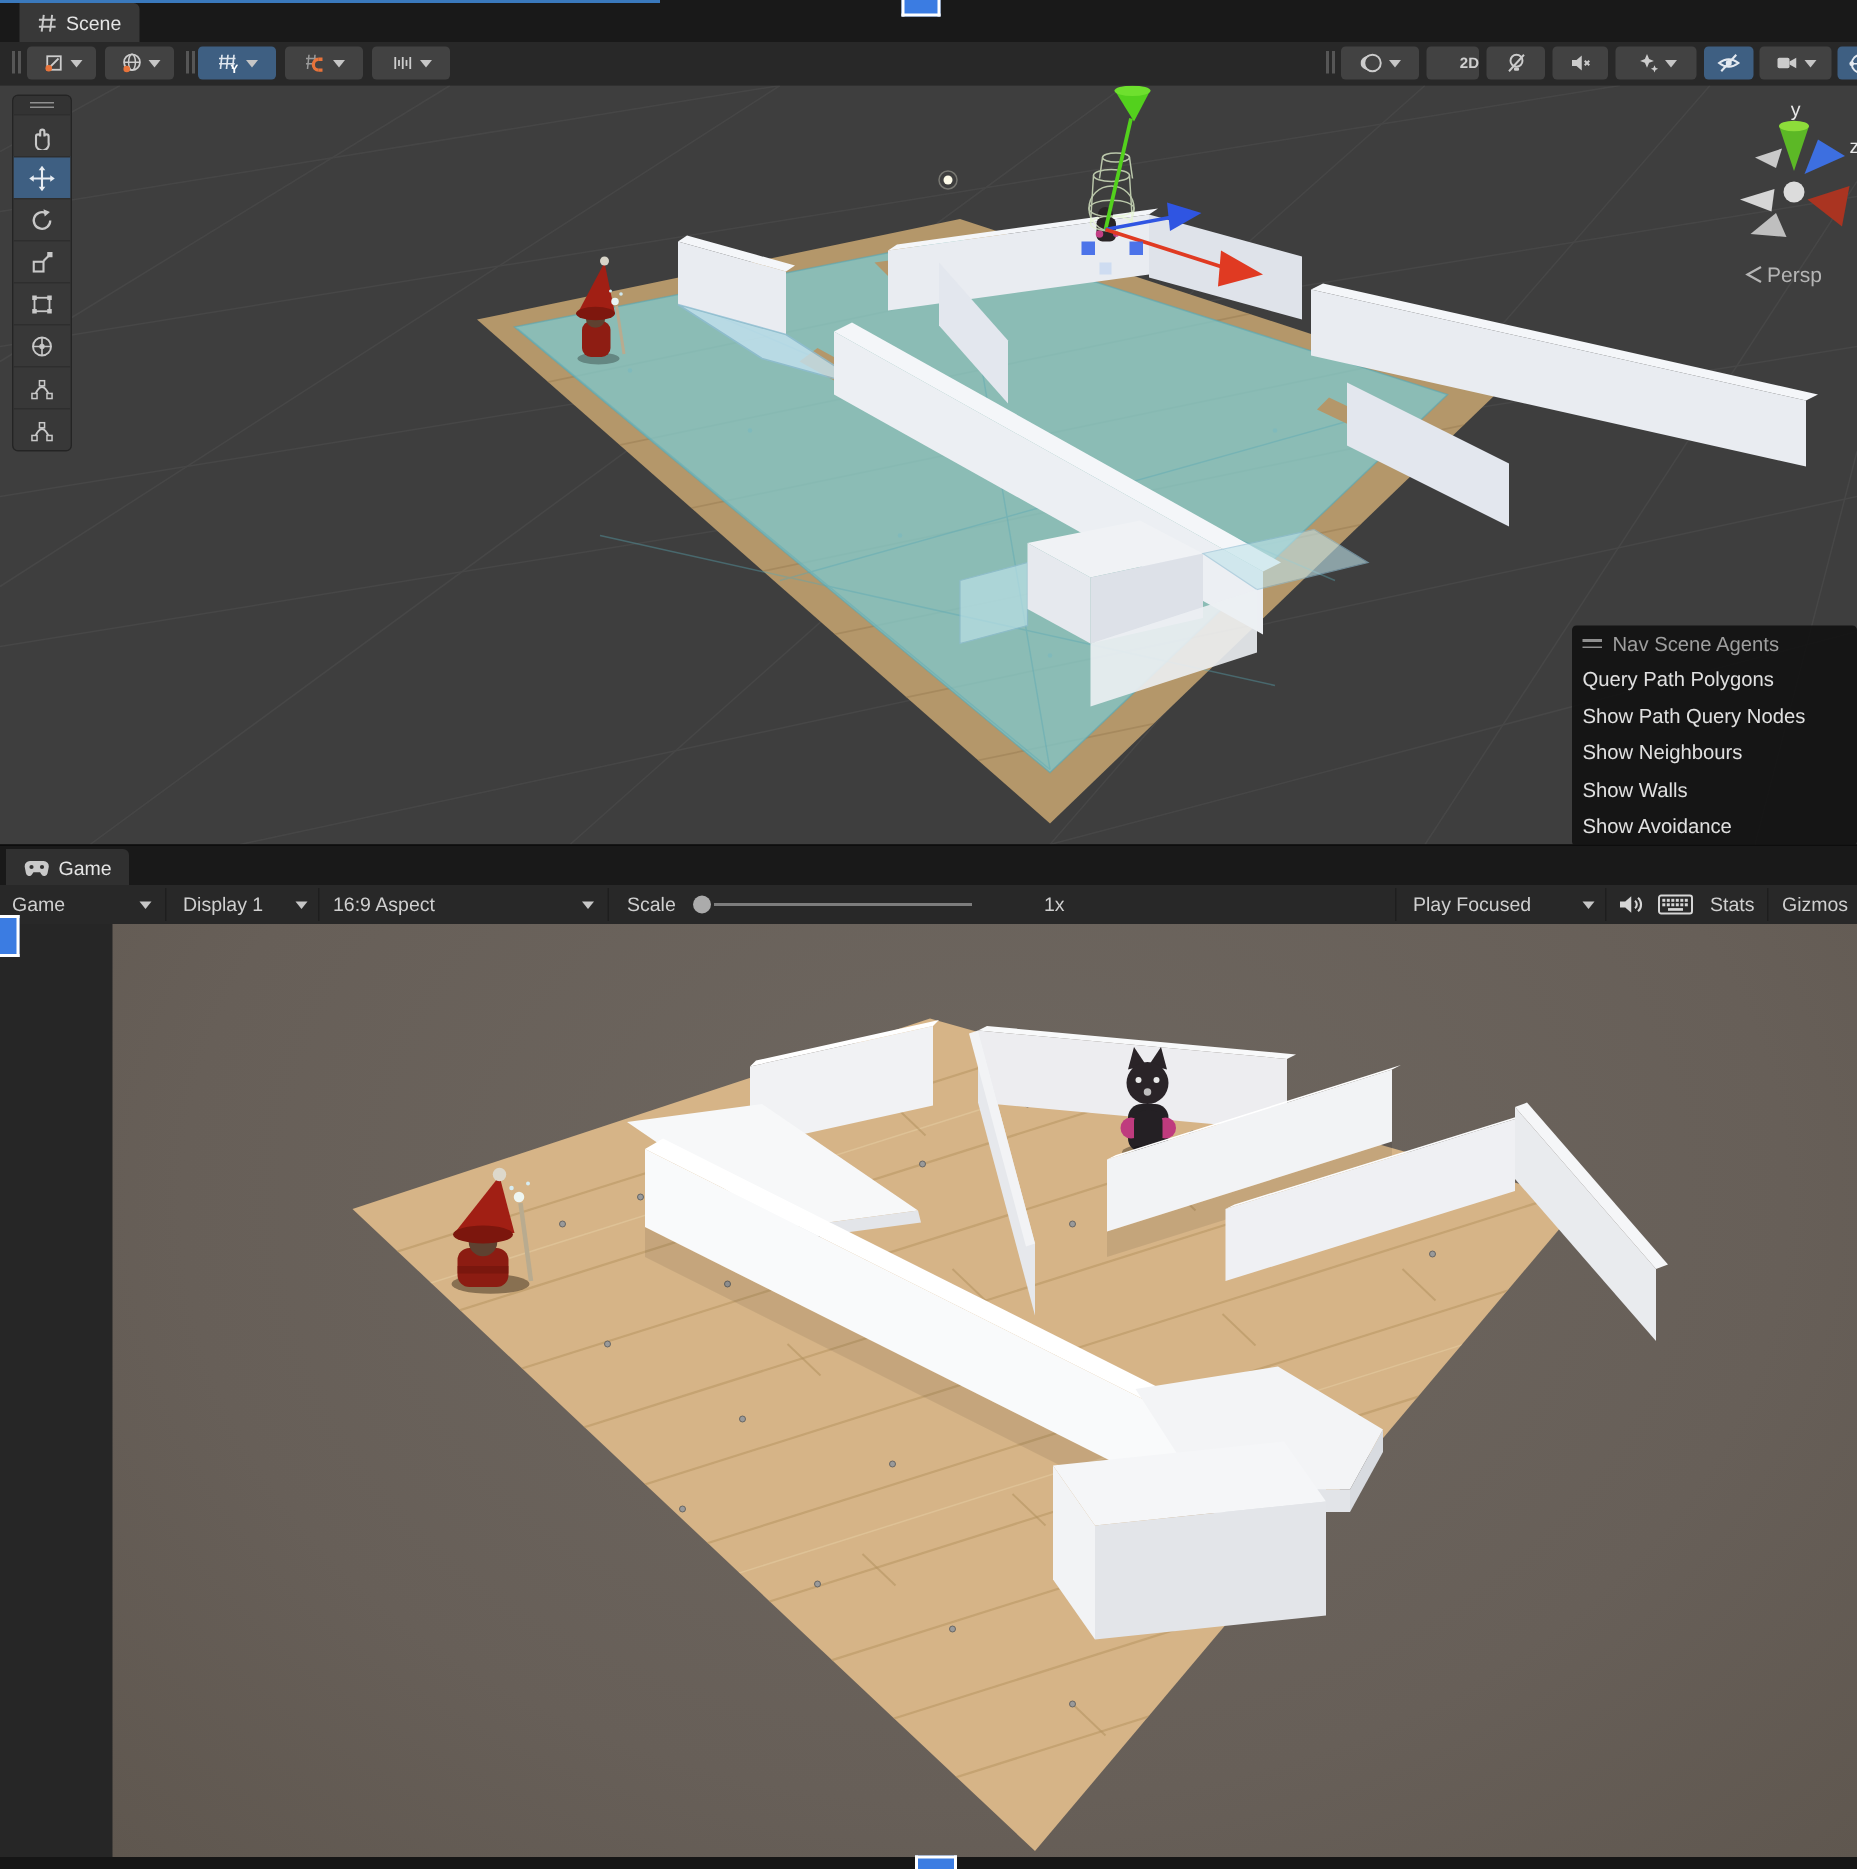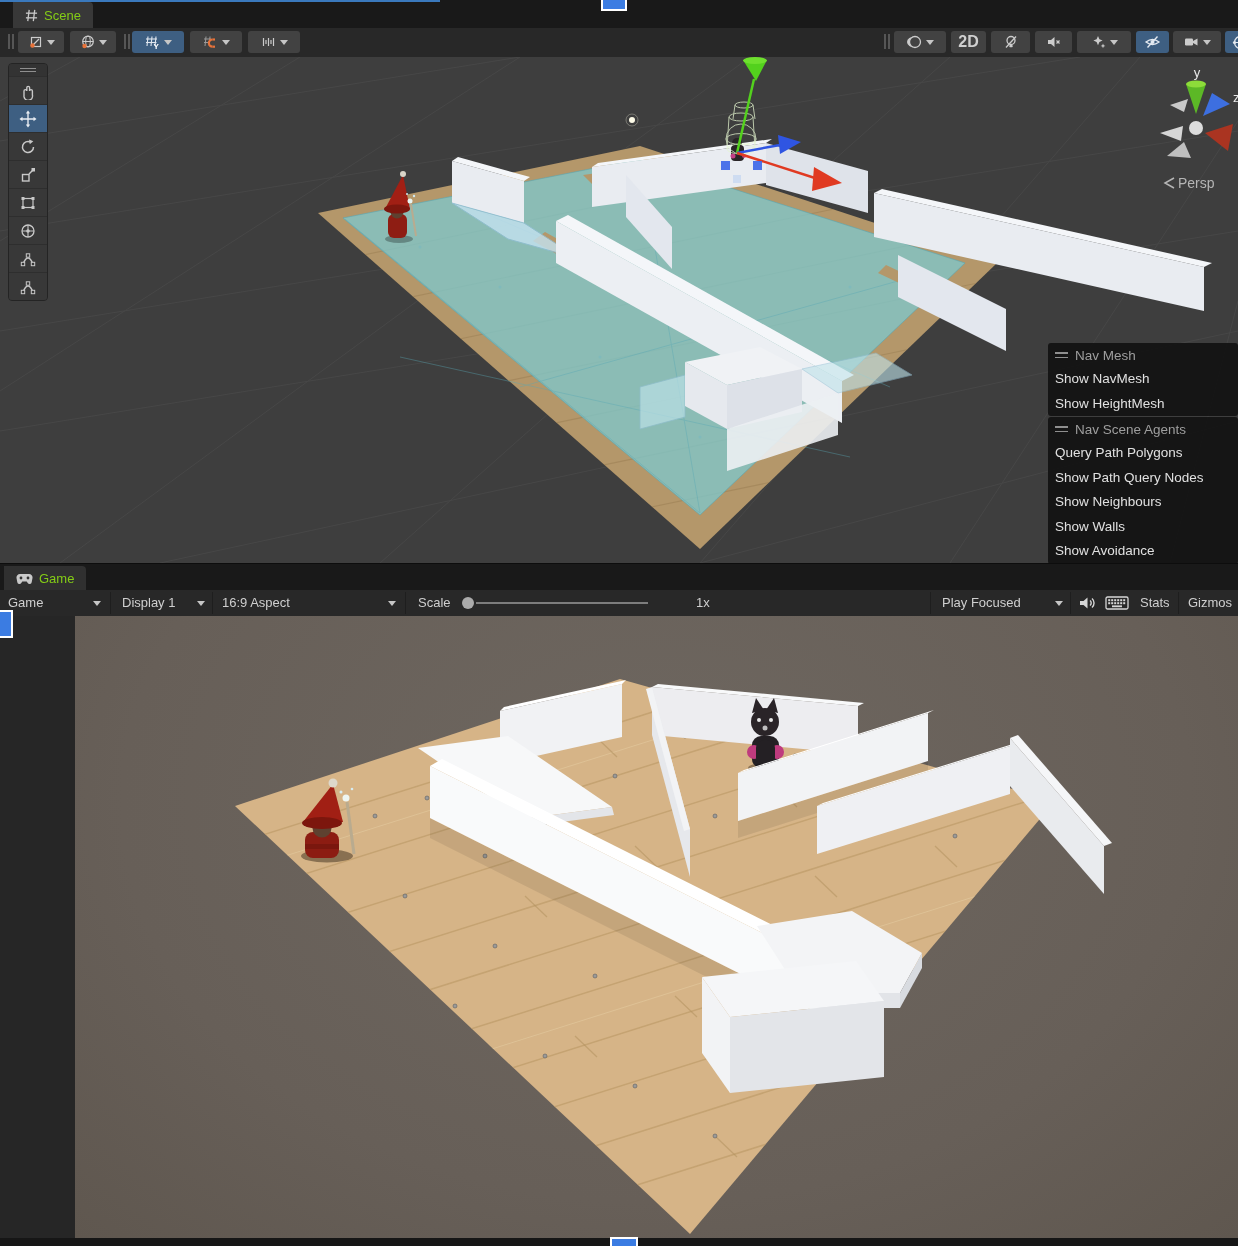--- a/index.html
+++ b/index.html
@@ -5,21 +5,21 @@
   html,body{margin:0;padding:0;}
   body{
     width:1238px;height:1246px;position:relative;overflow:hidden;
     background:#191919;font-family:"Liberation Sans", sans-serif;
     -webkit-font-smoothing:antialiased;
   }
   .abs{position:absolute;}
   
   .tabbar{position:absolute;left:0;width:1238px;background:#191919;}
   .tab{position:absolute;display:flex;align-items:center;gap:6px;
-       color:#84cc16;font-size:13px;padding:0 12px;height:100%;
+       color:#e5e5e5;font-size:13px;padding:0 12px;height:100%;
        border-radius:0 4px 0 0;}
   .focus-line{position:absolute;top:0;left:0;height:2px;background:#3a79bd;}
   
   .toolbar{position:absolute;left:0;width:1238px;background:#282828;border-bottom:1px solid #1c1c1c;}
   .tbtn{position:absolute;top:3px;height:22px;background:#424242;border-radius:3px;
         display:flex;align-items:center;justify-content:center;gap:3px;color:#d0d0d0;}
   .tbtn.blue{background:#3e5f82;}
   .caret{width:0;height:0;border:4px solid transparent;border-top:5px solid #c6c6c6;margin-top:5px;}
   .sep2{position:absolute;top:6px;width:2px;height:15px;
         border-left:2px solid #565656;border-right:2px solid #565656;}
@@ -138,21 +138,21 @@
   <div class="sep2" style="left:884px;"></div>
 
   <div class="tbtn" style="left:894px;width:52px;">
     <svg width="16" height="16" viewBox="0 0 16 16">
       <circle cx="8" cy="8" r="5.5" fill="none" stroke="#cccccc" stroke-width="1.3"></circle>
       <path d="M8,2.5 a5.5,5.5 0 0 0 0,11 a8,5.5 0 0 1 0,-11" fill="#cccccc"></path>
     </svg>
     <span class="caret"></span>
   </div>
 
-  <div class="tbtn" style="left:951px;width:35px;font-size:16px;font-weight:bold;">
+  <div class="tbtn" style="left:951px;width:35px;font-size:10px;font-weight:bold;justify-content:flex-end;">
     <span>2D</span>
   </div>
 
   <div class="tbtn" style="left:991px;width:39px;">
     <svg width="16" height="16" viewBox="0 0 16 16">
       <circle cx="8" cy="6.5" r="4" fill="none" stroke="#cccccc" stroke-width="1.3"></circle>
       <rect x="6.3" y="11" width="3.4" height="2.2" rx="0.8" fill="#cccccc"></rect>
       <line x1="3" y1="13.5" x2="13" y2="2.5" stroke="#cccccc" stroke-width="1.3"></line>
     </svg>
   </div>
@@ -423,31 +423,20 @@
       <svg width="18" height="18" viewBox="0 0 18 18">
         <path d="M4,14 Q9,2 14,14" fill="none" stroke="#c8c8c8" stroke-width="1.3"></path>
         <rect x="2.3" y="12.3" width="3.4" height="3.4" fill="#383838" stroke="#c8c8c8"></rect>
         <rect x="12.3" y="12.3" width="3.4" height="3.4" fill="#383838" stroke="#c8c8c8"></rect>
         <rect x="7.3" y="3.8" width="3.4" height="3.4" fill="#383838" stroke="#c8c8c8"></rect>
       </svg>
     </div>
   </div>
 
   
-  <div class="navpanel" style="top:286px;">
-    <div class="hdr">
-      <span class="hlines">
-          <i></i>
-          <i></i>
-        </span>
-      <span>Nav Mesh</span>
-    </div>
-    <div class="item">Show NavMesh</div>
-    <div class="item">Show HeightMesh</div>
-  </div>
 
   
   <div class="navpanel" style="top:360px;">
     <div class="hdr">
       <span class="hlines">
           <i></i>
           <i></i>
         </span>
       <span>Nav Scene Agents</span>
     </div>

